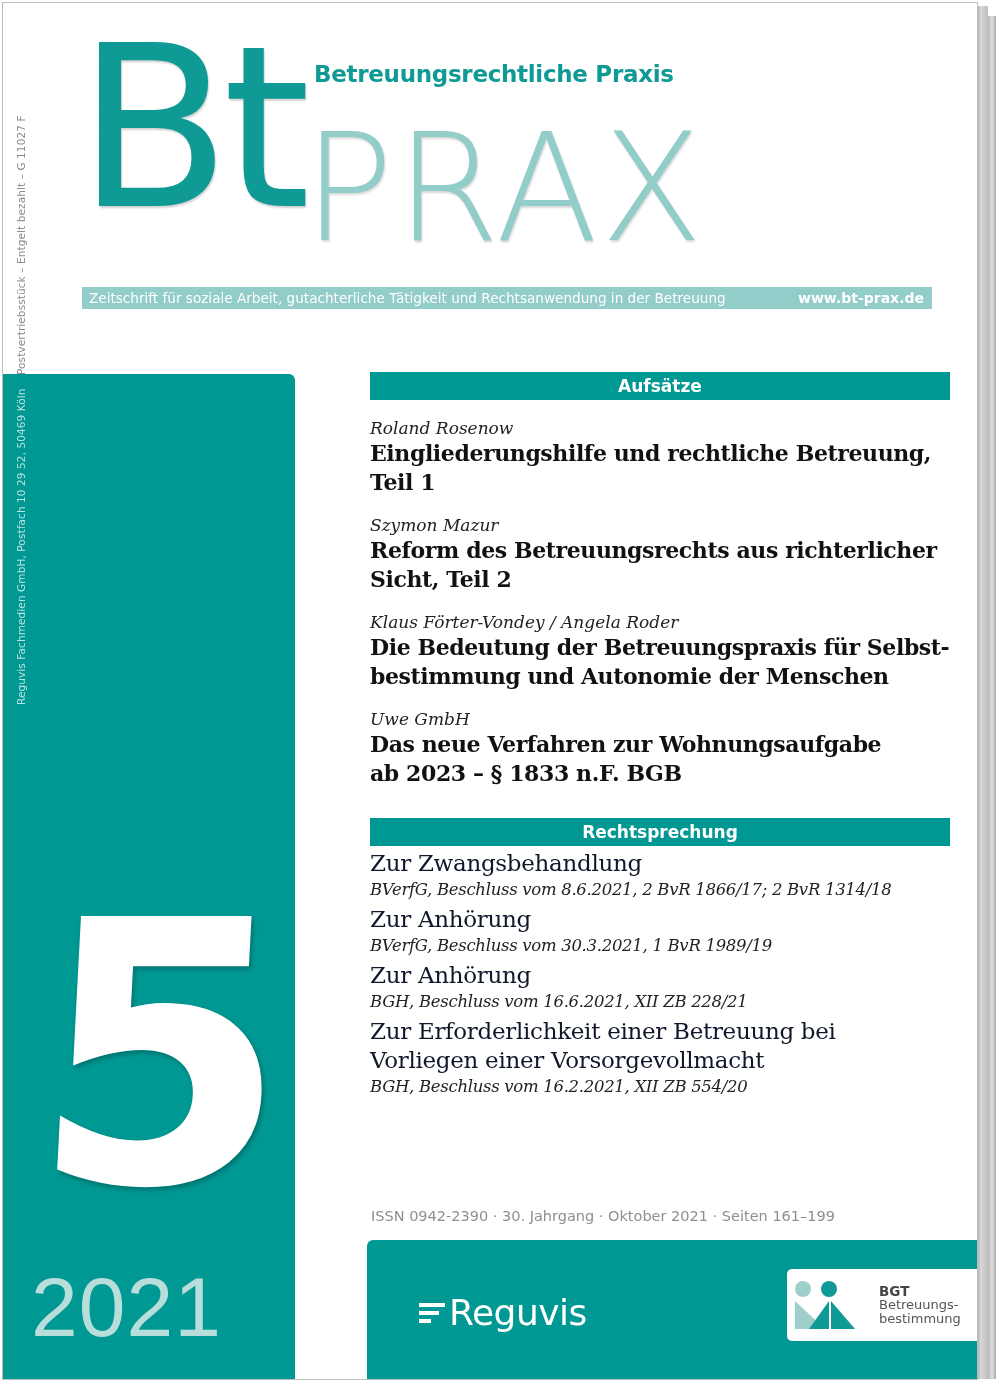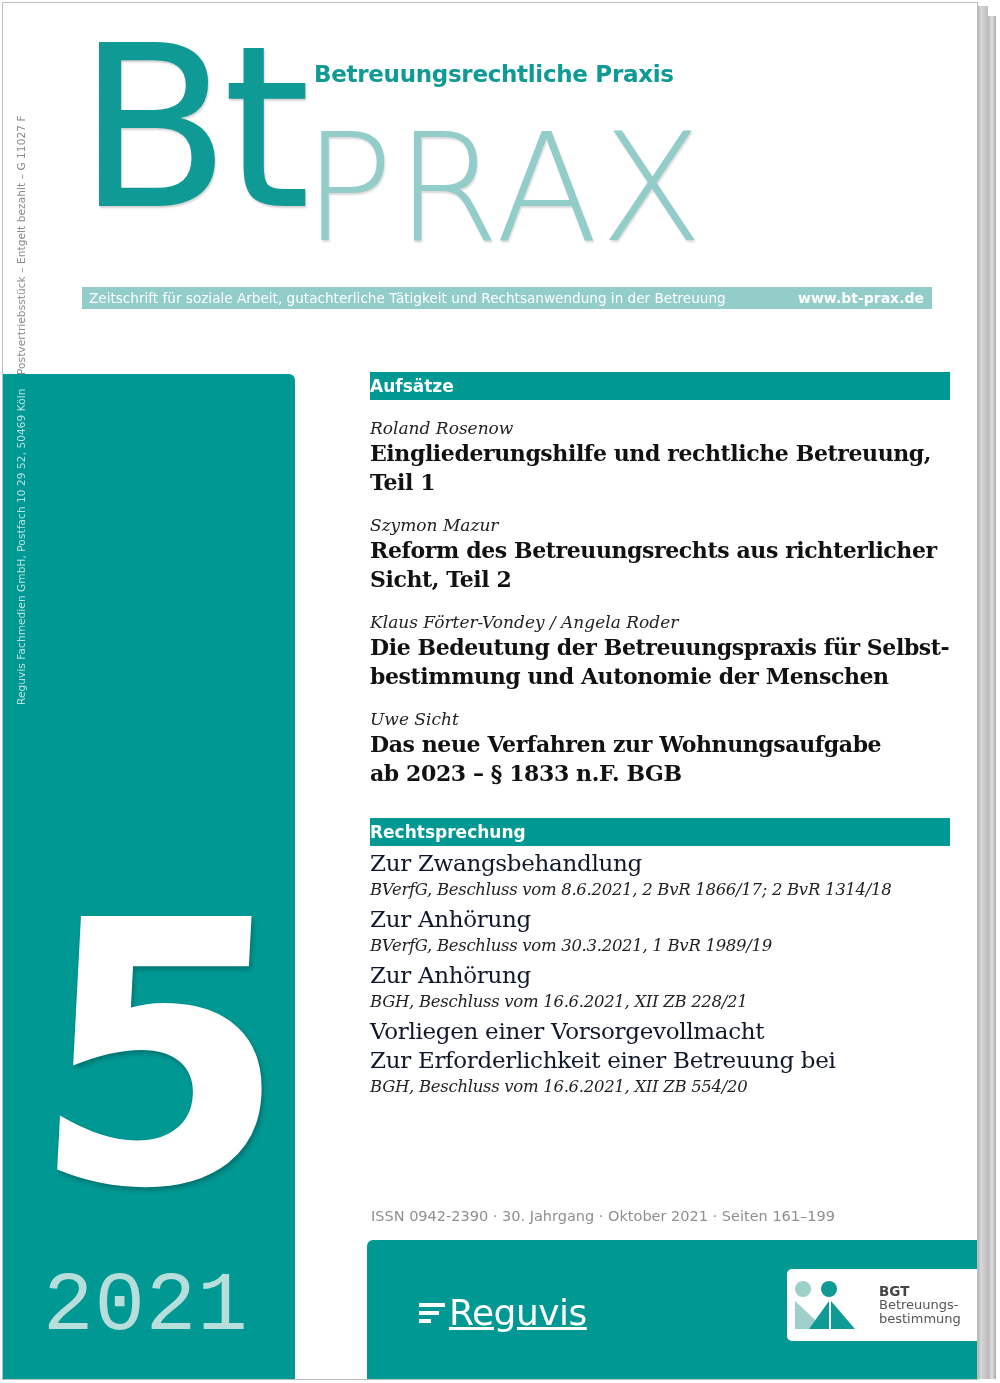--- a/index.html
+++ b/index.html
@@ -56,29 +56,29 @@
   .left-panel {
     position: absolute; left: 0px; top: 371px; width: 292px; height: 1010px;
     background: #009893; border-top-right-radius: 6px;
   }
   .issue-number {
     position: absolute; left: 32px; top: 870px;
     font-family: "DejaVu Sans", sans-serif; font-size: 365px; line-height: 1; font-weight: bold;
     color: #ffffff; text-shadow: 2px 3px 5px rgba(0,0,0,0.25); transform: skewX(-3deg);
   }
   .issue-year {
-    position: absolute; left: 40px; top: 1262px;
-    font-family: Liberation Mono, monospace; font-size: 84px; line-height: 1;
+    position: absolute; left: 28px; top: 1262px;
+    font-family: Liberation Sans, sans-serif; font-size: 84px; line-height: 1;
     color: #b7dedb; letter-spacing: 1px;
   }
 
   
   .contents { position: absolute; left: 367px; top: 369px; width: 580px; }
   .section-bar {
-    height: 28px; background: #009893; color: #ffffff; 
+    height: 28px; background: #009893; color: #ffffff; text-align: center;
     font-family: "DejaVu Sans", sans-serif; font-weight: bold; font-size: 17px; line-height: 28px;
   }
   .author {
     font-family: "DejaVu Serif", serif; font-style: italic; font-size: 17px; color: #222;
     margin-top: 17px; line-height: 22px;
   }
   .article-title {
     font-family: "DejaVu Serif", serif; font-weight: bold; font-size: 22px; color: #111;
     line-height: 29px; letter-spacing: -0.4px;
   }
@@ -96,21 +96,21 @@
     position: absolute; left: 368px; top: 1205px;
     font-family: "DejaVu Sans", sans-serif; font-size: 14.5px; color: #8f8f8f;
   }
 
   
   .pub-panel {
     position: absolute; left: 364px; top: 1237px; width: 614px; height: 146px;
     background: #009893; border-top-left-radius: 6px;
   }
   .reguvis {
-    position: absolute; left: 52px; top: 52px; display: flex; align-items: center; color: #ffffff; text-decoration: underline;
+    position: absolute; left: 52px; top: 52px; display: flex; align-items: center; color: #ffffff;
   }
   .reguvis-mark { width: 26px; height: 24px; position: relative; margin-right: 4px; }
   .reguvis-mark span { position: absolute; left: 0; height: 4px; background: #fff; }
   .reguvis-mark span:nth-child(1) { top: 2px; width: 26px; }
   .reguvis-mark span:nth-child(2) { top: 10px; width: 20px; }
   .reguvis-mark span:nth-child(3) { top: 18px; width: 12px; }
   .reguvis-word { font-family: "DejaVu Sans", sans-serif; font-size: 36px; letter-spacing: -0.5px; }
 
   .bgt-box {
     position: absolute; left: 420px; top: 29px; width: 194px; height: 72px;
@@ -164,21 +164,21 @@
 
     <div>
       <div class="author">Klaus Förter-Vondey / Angela Roder</div>
       <div class="article-title">
         <div>Die Bedeutung der Betreuungspraxis für Selbst-</div>
         <div>bestimmung und Autonomie der Menschen</div>
       </div>
     </div>
 
     <div>
-      <div class="author">Uwe Sicht</div>
+      <div class="author">Uwe GmbH</div>
       <div class="article-title">
         <div>Das neue Verfahren zur Wohnungsaufgabe</div>
         <div>ab 2023 – § 1833 n.F. BGB</div>
       </div>
     </div>
 
     <div class="section-bar rs-bar">Rechtsprechung</div>
 
     <div>
       <div class="ruling-title">Zur Zwangsbehandlung</div>
@@ -187,24 +187,24 @@
     <div>
       <div class="ruling-title">Zur Anhörung</div>
       <div class="ruling-ref">BVerfG, Beschluss vom 30.3.2021, 1 BvR 1989/19</div>
     </div>
     <div>
       <div class="ruling-title">Zur Anhörung</div>
       <div class="ruling-ref">BGH, Beschluss vom 16.6.2021, XII ZB 228/21</div>
     </div>
     <div>
       <div class="ruling-title">
+        <div>Zur Erforderlichkeit einer Betreuung bei</div>
         <div>Vorliegen einer Vorsorgevollmacht</div>
-        <div>Zur Erforderlichkeit einer Betreuung bei</div>
-      </div>
-      <div class="ruling-ref">BGH, Beschluss vom 16.6.2021, XII ZB 554/20</div>
+      </div>
+      <div class="ruling-ref">BGH, Beschluss vom 16.2.2021, XII ZB 554/20</div>
     </div>
   </div>
 
   <div class="issn">ISSN 0942-2390 · 30. Jahrgang · Oktober 2021 · Seiten 161–199</div>
 
   <div class="pub-panel">
     <div class="reguvis">
       <div class="reguvis-mark">
         <span></span>
           <span></span>

